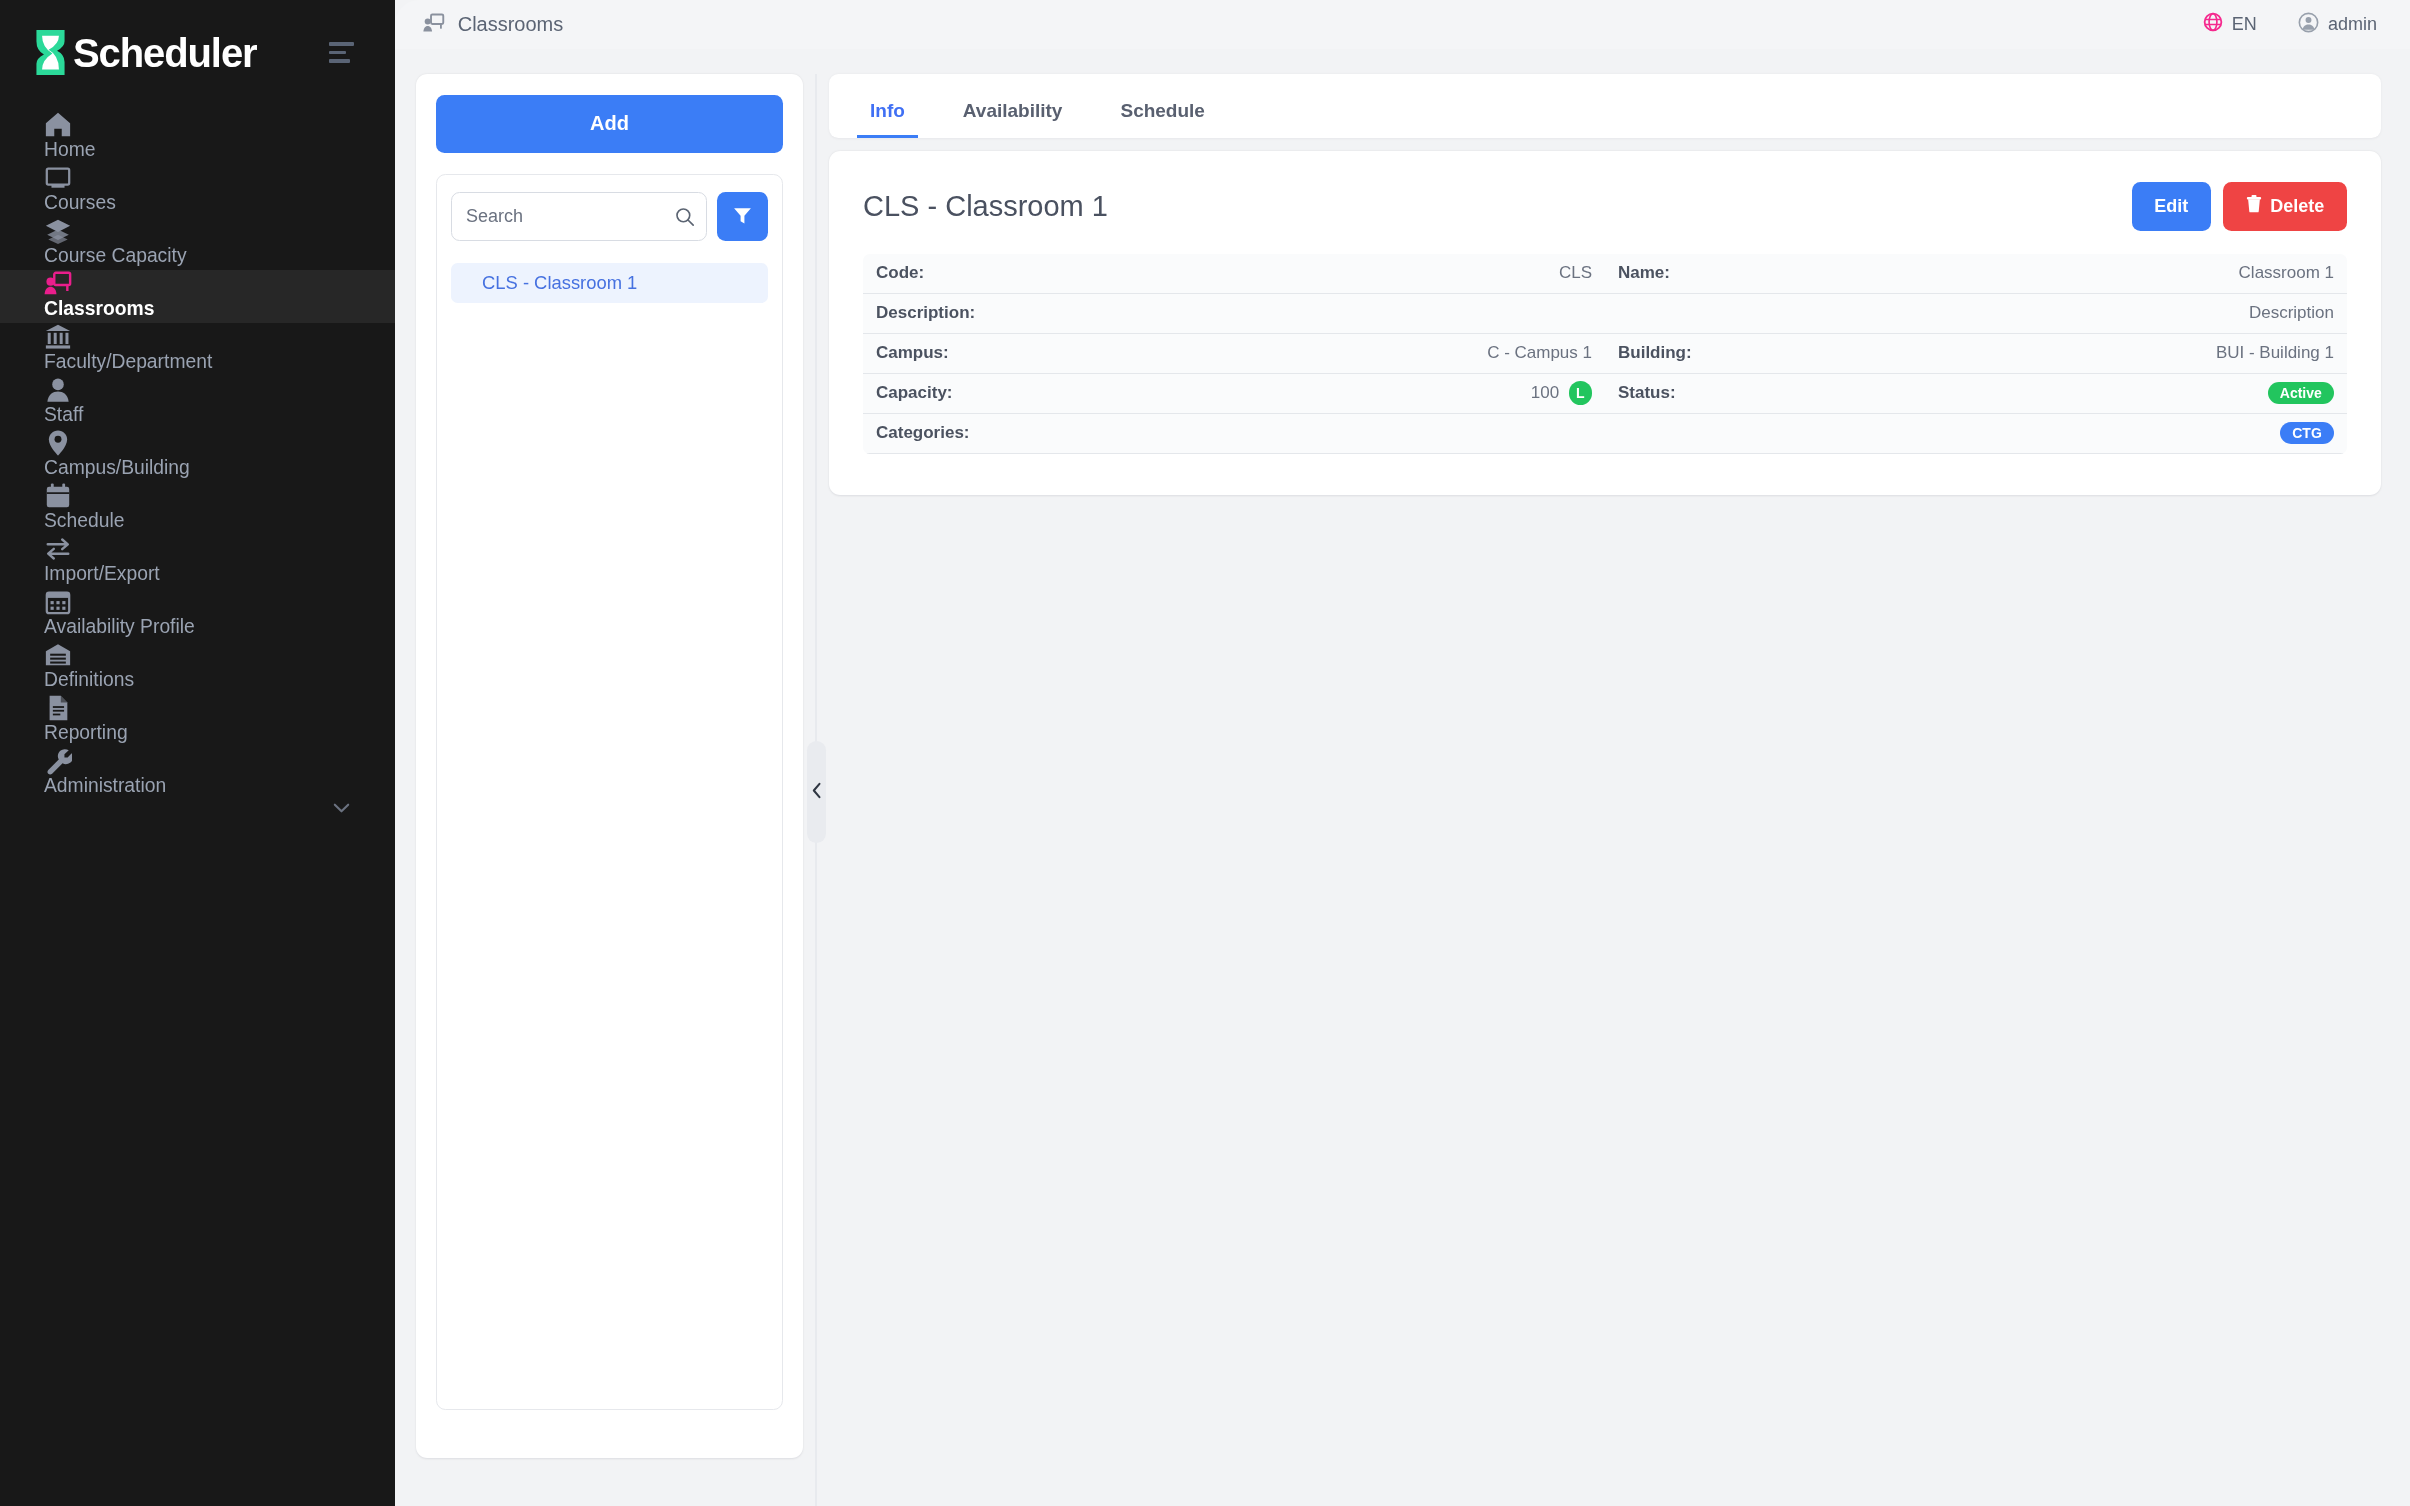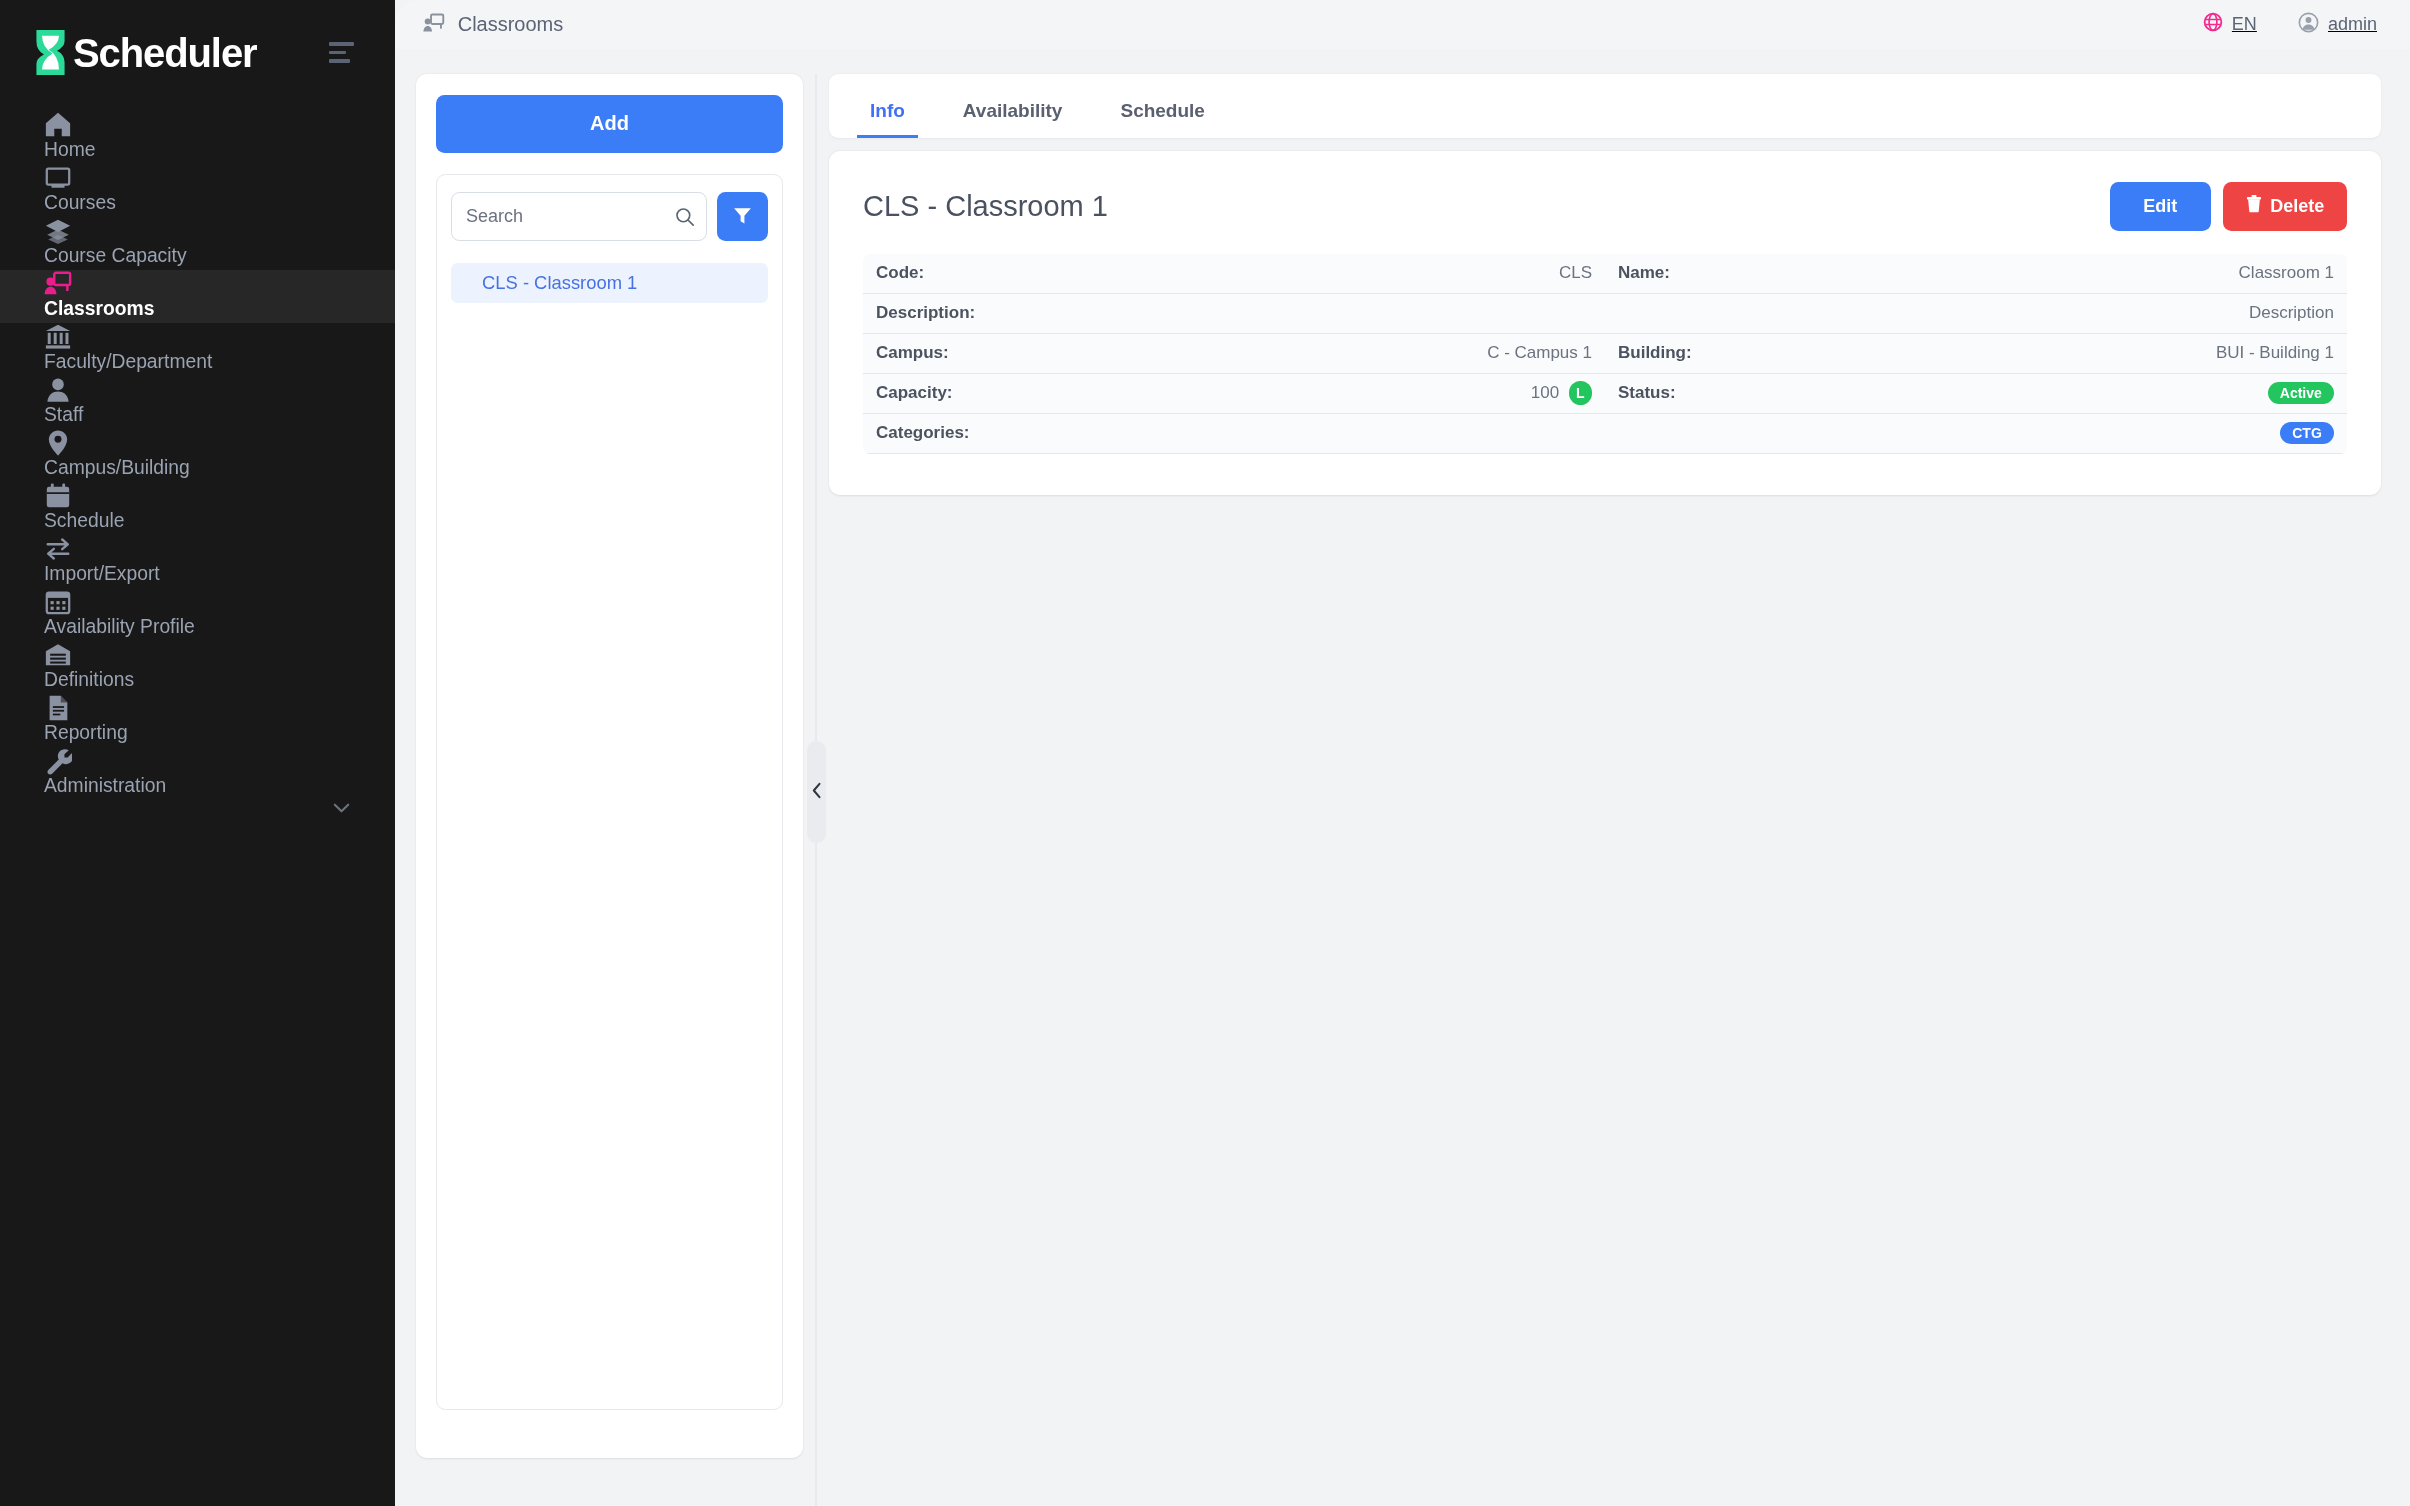--- a/index.html
+++ b/index.html
@@ -78,21 +78,21 @@
   }
   #topbar {
     height: 49px; flex: 0 0 49px;
     background: #F4F5F7;
     border-top-left-radius: 24.5px;
     display: flex; align-items: center;
     padding: 0 34px 0 28px;
   }
   .topbar-left { display: flex; align-items: center; gap: 13px; }
   .topbar-title { font-size: 20px; color: #5b6474; }
-  .topbar-right { margin-left: auto; display: flex; align-items: center; gap: 11.3px; text-decoration: underline; }
+  .topbar-right { margin-left: auto; display: flex; align-items: center; gap: 11.3px; }
   .tb-group { display: flex; align-items: center; gap: 8.5px; cursor: pointer; }
   .tb-group span { font-size: 18px; color: #5b6474; }
   .tb-sep { width: 19px; }
 
   #content {
     flex: 1 1 auto; position: relative;
     padding: 24.5px 30px 0 21px;
     display: flex;
     gap: 0;
   }
@@ -198,21 +198,21 @@
   .detail-head { display: flex; align-items: center; height: 60px; }
   .detail-title { font-size: 29px; color: #4a5160; font-weight: 400; }
   .detail-actions { margin-left: auto; display: flex; gap: 12.2px; }
   .btn {
     border: none; border-radius: 8.5px;
     font-family: inherit; font-size: 18px; font-weight: 700;
     color: #fff; cursor: pointer;
     display: flex; align-items: center; justify-content: center; gap: 8.5px;
     height: 49px;
   }
-  .btn-edit { background: #3B7DF6; width: 101px; }
+  .btn-edit { background: #3B7DF6; width: 79px; }
   .btn-delete { background: #EF4444; width: 124px; }
 
   .info-table {
     margin-top: 17px;
     background: #FAFBFC;
     border-radius: 6.6px;
     overflow: hidden;
   }
   .info-row { display: flex; border-bottom: 0.9px solid #E4E7EB; height: 40px; }
   .info-row:last-child { border-bottom: 0.9px solid #E4E7EB; }

